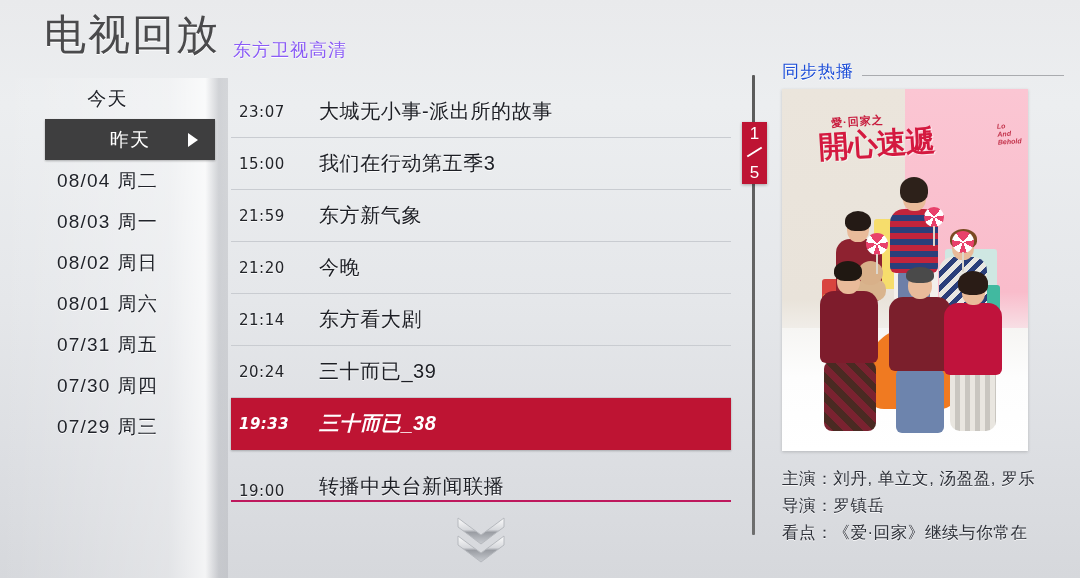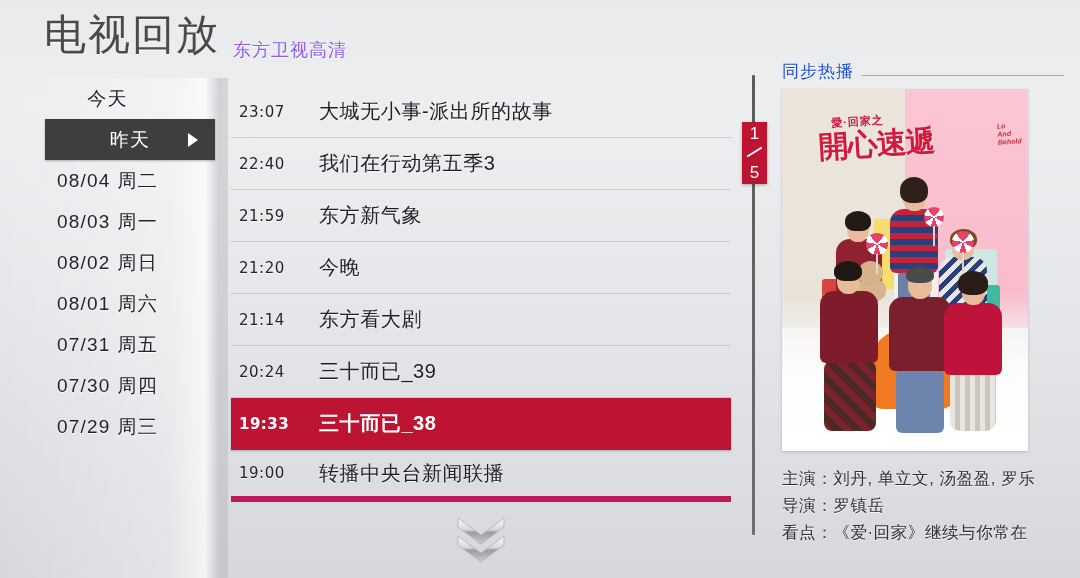--- a/index.html
+++ b/index.html
@@ -109,21 +109,21 @@
     height: 418px;
   }
 
   .prog-row {
     position: relative;
     height: 52px;
     display: flex;
     align-items: center;
     border-bottom: 1px solid #c9ccd1;
   }
-  .prog-row:last-of-type { border-bottom: 6px solid #be185d; }
+  .prog-row:last-of-type { border-bottom: 2px solid #be185d; align-items: flex-end; }
 
   .prog-time {
     width: 74px;
     flex: none;
     padding-left: 8px;
     font-size: 15px;
     letter-spacing: 0.5px;
     color: #222429;
     font-family: "DejaVu Sans", "Liberation Sans", sans-serif;
     text-shadow: 0 1px 0 rgba(255,255,255,0.8);
@@ -140,20 +140,21 @@
   .prog-row.active {
     background: #be1433;
     border-bottom: 1px solid #be1433;
     box-shadow: 0 1px 2px rgba(0,0,0,0.25);
   }
   .prog-row.active .prog-time,
   .prog-row.active .prog-title {
     color: #ffffff;
     text-shadow: none;
     font-weight: bold;
+    font-style: italic;
   }
 
   #scroll-more {
     position: absolute;
     left: 231px;
     top: 512px;
     width: 500px;
     height: 56px;
     display: flex;
     align-items: flex-start;
@@ -380,21 +381,21 @@
     <div class="date-item"><span class="d-num">07/30</span><span class="d-day">周四</span></div>
     <div class="date-item"><span class="d-num">07/29</span><span class="d-day">周三</span></div>
   </div>
 
 <div id="program-list">
     <div class="prog-row">
       <span class="prog-time">23:07</span>
       <span class="prog-title">大城无小事-派出所的故事</span>
     </div>
     <div class="prog-row">
-      <span class="prog-time">22:40</span>
+      <span class="prog-time">15:00</span>
       <span class="prog-title">我们在行动第五季3</span>
     </div>
     <div class="prog-row">
       <span class="prog-time">21:59</span>
       <span class="prog-title">东方新气象</span>
     </div>
     <div class="prog-row">
       <span class="prog-time">21:20</span>
       <span class="prog-title">今晚</span>
     </div>

